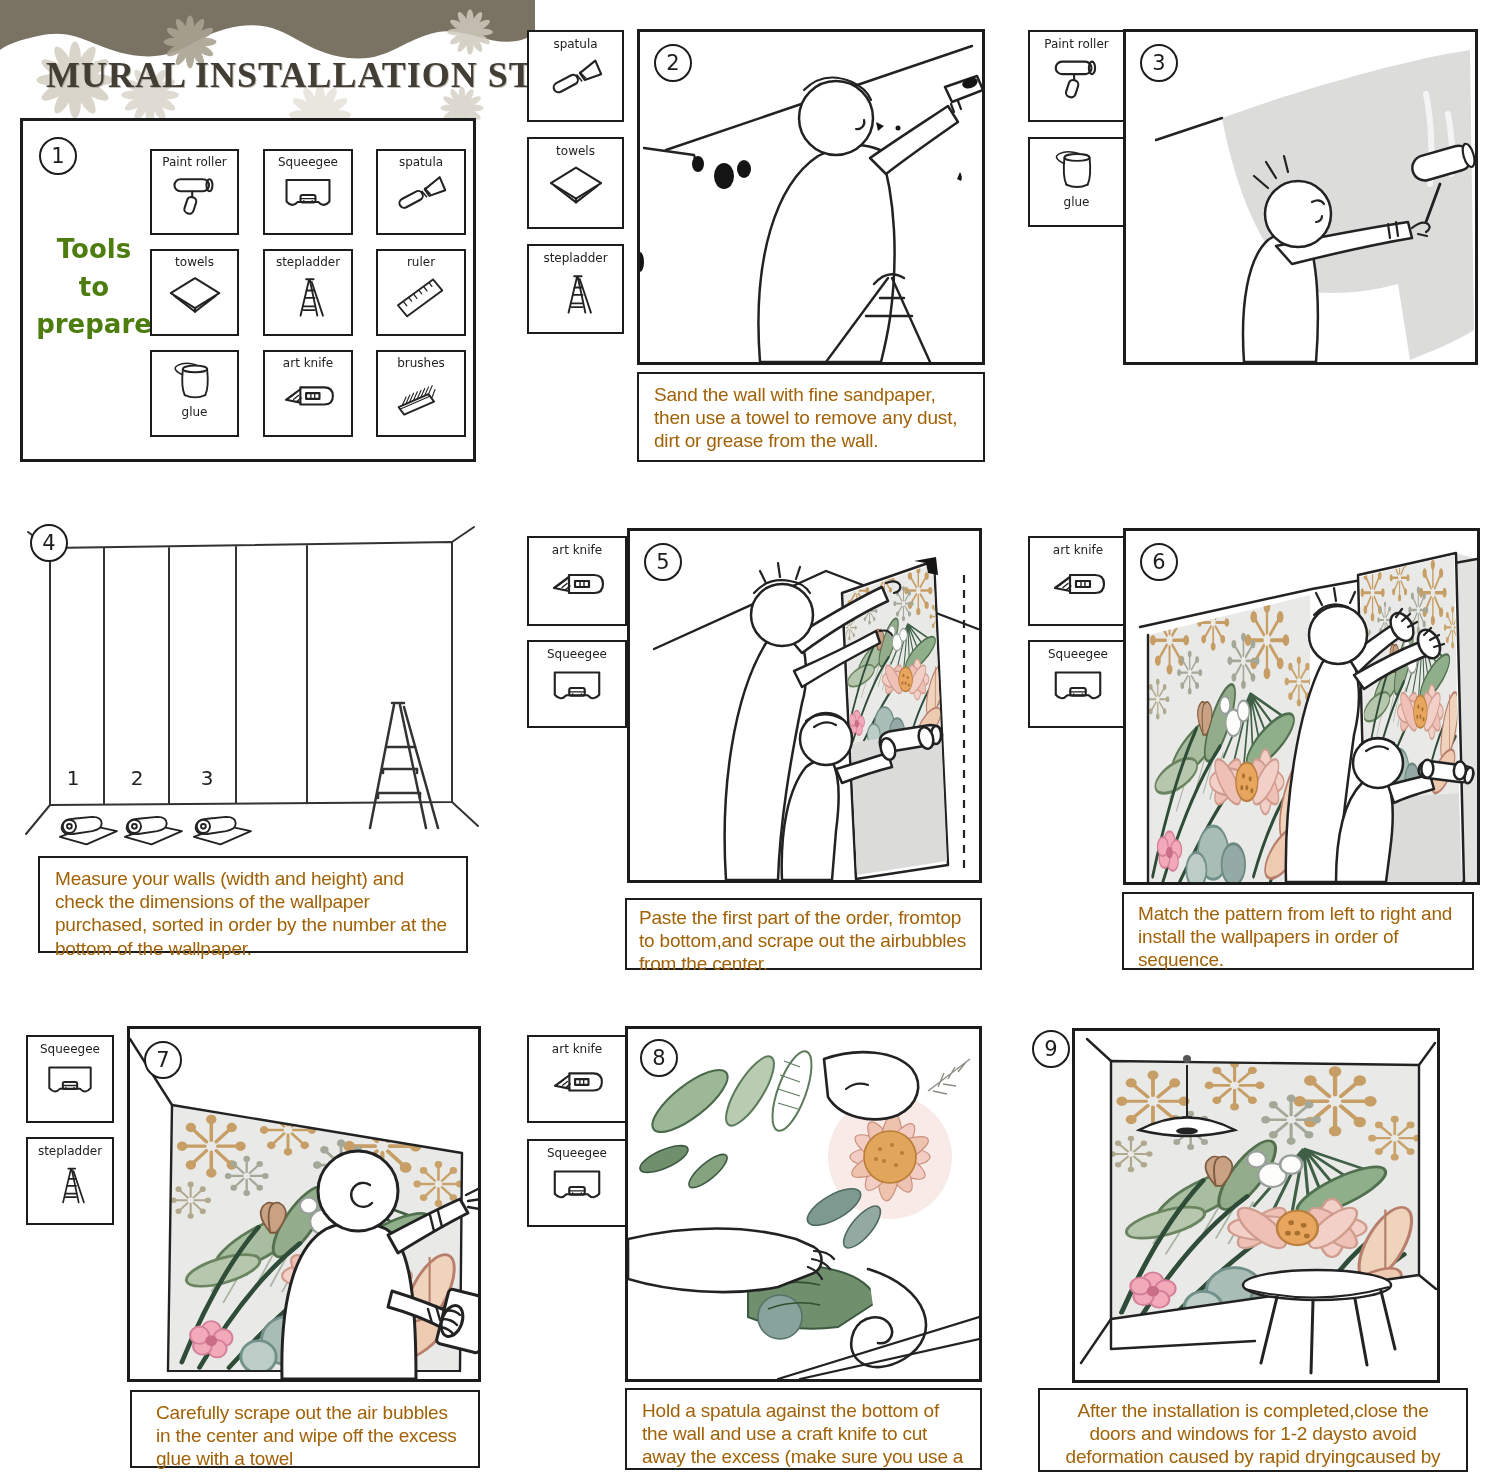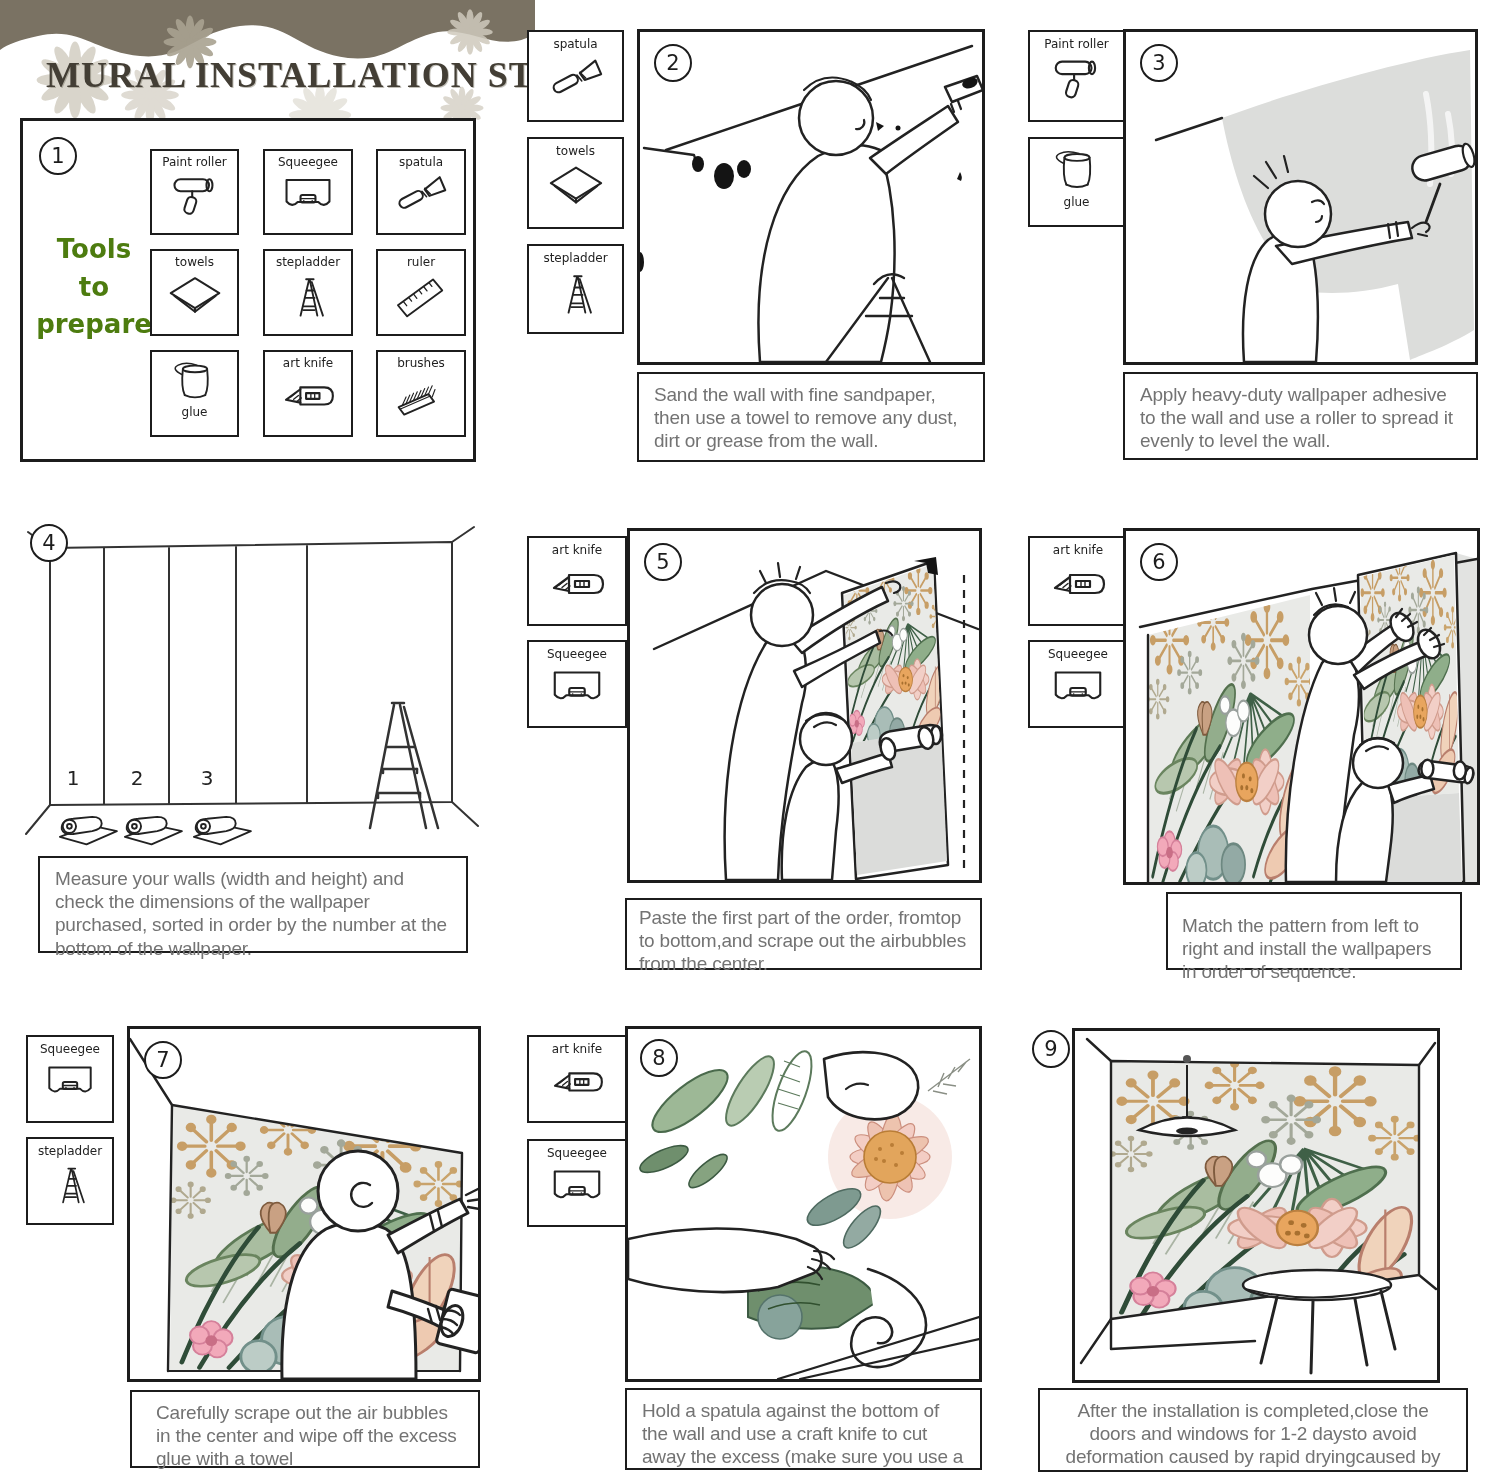--- a/index.html
+++ b/index.html
@@ -7,21 +7,21 @@
         font-family:"Liberation Sans",sans-serif;color:#111;}
   svg{display:block;}
   .abs{position:absolute;}
   .banner-svg{position:absolute;left:0;top:0;}
   .page-title{position:absolute;left:46px;top:54px;width:460px;
       font-family:"Liberation Serif",serif;font-weight:bold;font-size:36px;
       letter-spacing:1px;color:#433e35;text-shadow:1px 1px 0 rgba(120,115,100,.45);
       white-space:nowrap;}
   .panel{position:absolute;border:3px solid #1c1c1c;background:#fff;box-sizing:border-box;}
   .caption{position:absolute;border:2.5px solid #1c1c1c;background:#fff;box-sizing:border-box;
-      padding:9px 15px;font-size:19px;line-height:1.22;letter-spacing:-0.2px;color:#737373;}
+      padding:9px 15px;font-size:19px;line-height:1.22;letter-spacing:-0.2px;color:#a16207;}
   .toolbox{position:absolute;border:2.5px solid #1c1c1c;background:#fff;box-sizing:border-box;
       display:flex;flex-direction:column;align-items:center;justify-content:flex-start;
       padding:5px 2px;}
   .toolbox.lbl-bottom{flex-direction:column-reverse;justify-content:flex-end;}
   .tool-label{font-family:"DejaVu Sans",sans-serif;font-size:12px;color:#222;white-space:nowrap;}
   .ticon{flex:0 0 auto;margin-top:3px;}
   .circle-num{position:absolute;width:34px;height:34px;border:2.5px solid #1c1c1c;border-radius:50%;
       background:#fff;display:flex;align-items:center;justify-content:center;
       font-family:"DejaVu Sans",sans-serif;font-size:21px;color:#1c1c1c;z-index:6;}
   .step1-box{position:absolute;left:20px;top:118px;width:456px;height:344px;
@@ -368,21 +368,20 @@
       <path d="M262,192 l2,14 M270,190 l2,14"></path>
       <path d="M286,196 q10,-8 16,-4 q4,4 -2,8 M292,202 l9,2"></path>
       <path d="M300,190 L314,152" stroke-width="2.8"></path>
     </g>
     <g transform="rotate(-16 318 132)">
       <rect x="286" y="118" width="60" height="25" rx="12.5" fill="#fff" stroke="#222" stroke-width="2.5"></rect>
       <ellipse cx="344" cy="130.5" rx="5" ry="12" fill="#fff" stroke="#222" stroke-width="2.2"></ellipse>
     </g>
   </svg>
 </div>
-<div class="caption" style="left:1123px;top:372px;width:355px;height:88px;"><span>Apply heavy-duty wallpaper adhesive to the wall and use a roller to spread it evenly to level the wall.</span></div>
 
 <div class="circle-num" style="left:30px;top:524px;">
       <span>4</span>
     </div>
 <div class="abs" style="left:20px;top:518px;width:460px;height:338px;">
   <svg width="460" height="338" viewBox="0 0 460 338" xmlns="http://www.w3.org/2000/svg">
     <g fill="none" stroke="#333" stroke-width="2" stroke-linecap="round" stroke-linejoin="round">
       <path d="M30,30 L432,24 M30,30 L30,287 M432,24 L432,284 M30,287 L432,284"></path>
       <path d="M30,30 L8,14 M432,24 L454,9 M30,287 L6,316 M432,284 L458,308"></path>
       <path d="M84,30 V286 M149,30 V286 M216,29 V285 M287,28 V285"></path>
@@ -526,21 +525,21 @@
         <ellipse cx="50" cy="6.5" rx="4" ry="8"></ellipse>
         <ellipse cx="8" cy="10" rx="6" ry="9" transform="rotate(-12 8 10)"></ellipse>
         <ellipse cx="40" cy="4" rx="6" ry="9" transform="rotate(-12 40 4)"></ellipse>
       </g>
     </g>
     <g fill="none" stroke="#222" stroke-width="2.2" stroke-linecap="round">
       <path d="M234,214 Q248,202 268,212 M240,220 Q252,212 262,218"></path>
     </g>
   </svg>
 </div>
-<div class="caption" style="left:1166px;top:892px;width:296px;height:78px;padding:20px 14px;"><span>Match the pattern from left to right and install the wallpapers in order of sequence.</span></div>
+<div class="caption" style="left:1122px;top:892px;width:352px;height:78px;padding:8px 14px;"><span>Match the pattern from left to right and install the wallpapers in order of sequence.</span></div>
 
 <div class="toolbox" style="left:26px;top:1035px;width:88px;height:88px;">
   <span class="tool-label">Squeegee</span>
   <svg class="ticon" width="54" height="44" viewBox="0 0 60 46">
         <use href="#i-squeegee" xlink:href="#i-squeegee"></use>
       </svg>
 </div>
 <div class="toolbox" style="left:26px;top:1137px;width:88px;height:88px;">
   <span class="tool-label">stepladder</span>
   <svg class="ticon" width="52" height="48" viewBox="0 0 60 52">

